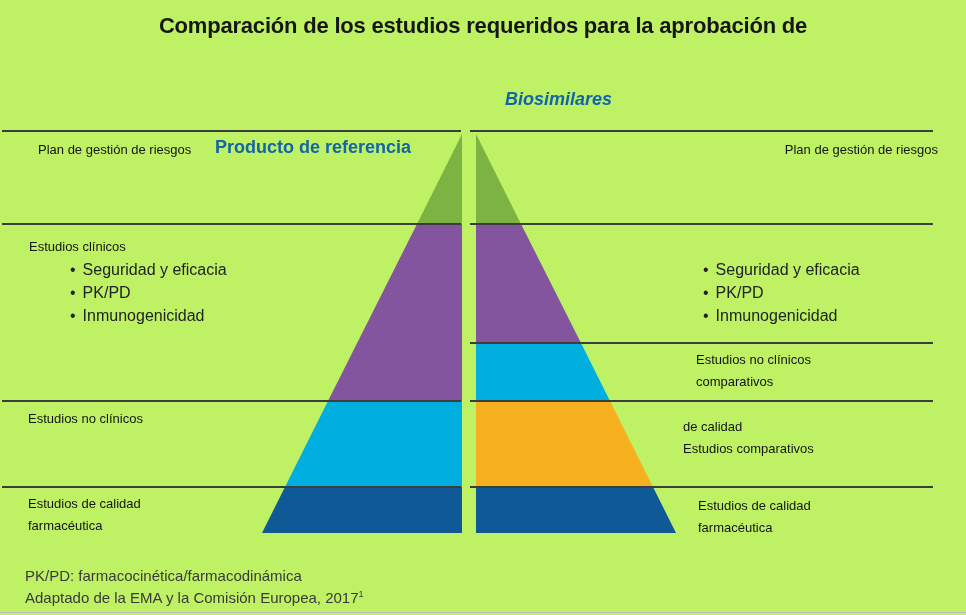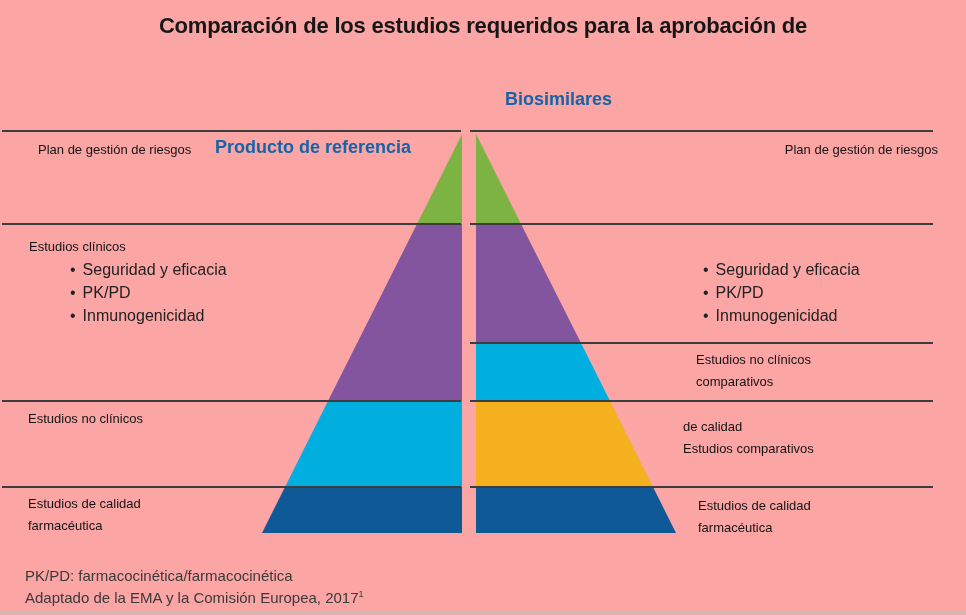--- a/index.html
+++ b/index.html
@@ -1,32 +1,32 @@
 <!DOCTYPE html>
 <html><head>
 <meta charset="utf-8">
 <style>
   html,body { margin:0; padding:0; background:#ffffff; }
   #slide {
     position:relative; width:966px; height:615px; overflow:hidden;
-    background:#fca5a5;
+    background:#bef264;
     font-family:"Liberation Sans","DejaVu Sans",sans-serif;
     color:#1a1a1a;
   }
   .title {
     position:absolute; top:12px; left:0; width:966px;
     text-align:center; font-weight:bold; font-size:22px; line-height:27px;
     color:#161616; letter-spacing:-0.2px;
   }
   .title sup { font-size:13px; }
   .col-header {
     position:absolute; top:89px; font-weight:bold; font-size:18px;
   }
   #hdr-ref  { left:215px;margin-top:48px; }
-  #hdr-bio  { left:505px; }
+  #hdr-bio  { left:505px;font-style:italic; }
   svg.pyr { position:absolute; left:0; top:0; z-index:1; }
   .hline {
     position:absolute; height:2px; background:#3d3d3d; z-index:2;
   }
   .lab {
     position:absolute; z-index:3; font-weight:normal; font-size:13px;
     line-height:22px; color:#141414; white-space:nowrap;
   }
   .r-align { right:28px; text-align:right; }
   .bullets {
@@ -106,18 +106,18 @@
   <div class="lab" style="left:683px; top:416px;">
     <div>de calidad</div>
     <div>Estudios comparativos</div>
   </div>
   <div class="lab" style="left:698px; top:495px;">
     <div>Estudios de calidad</div>
     <div>farmacéutica</div>
   </div>
 
   <div class="footer">
-    <div>PK/PD: farmacocinética/farmacocinética</div>
+    <div>PK/PD: farmacocinética/farmacodinámica</div>
     <div><span>Adaptado de la EMA y la Comisión Europea, 2017</span><sup>1</sup></div>
   </div>
 
   <div class="bottom-rule"></div>
 </div>
 
 </body></html>

